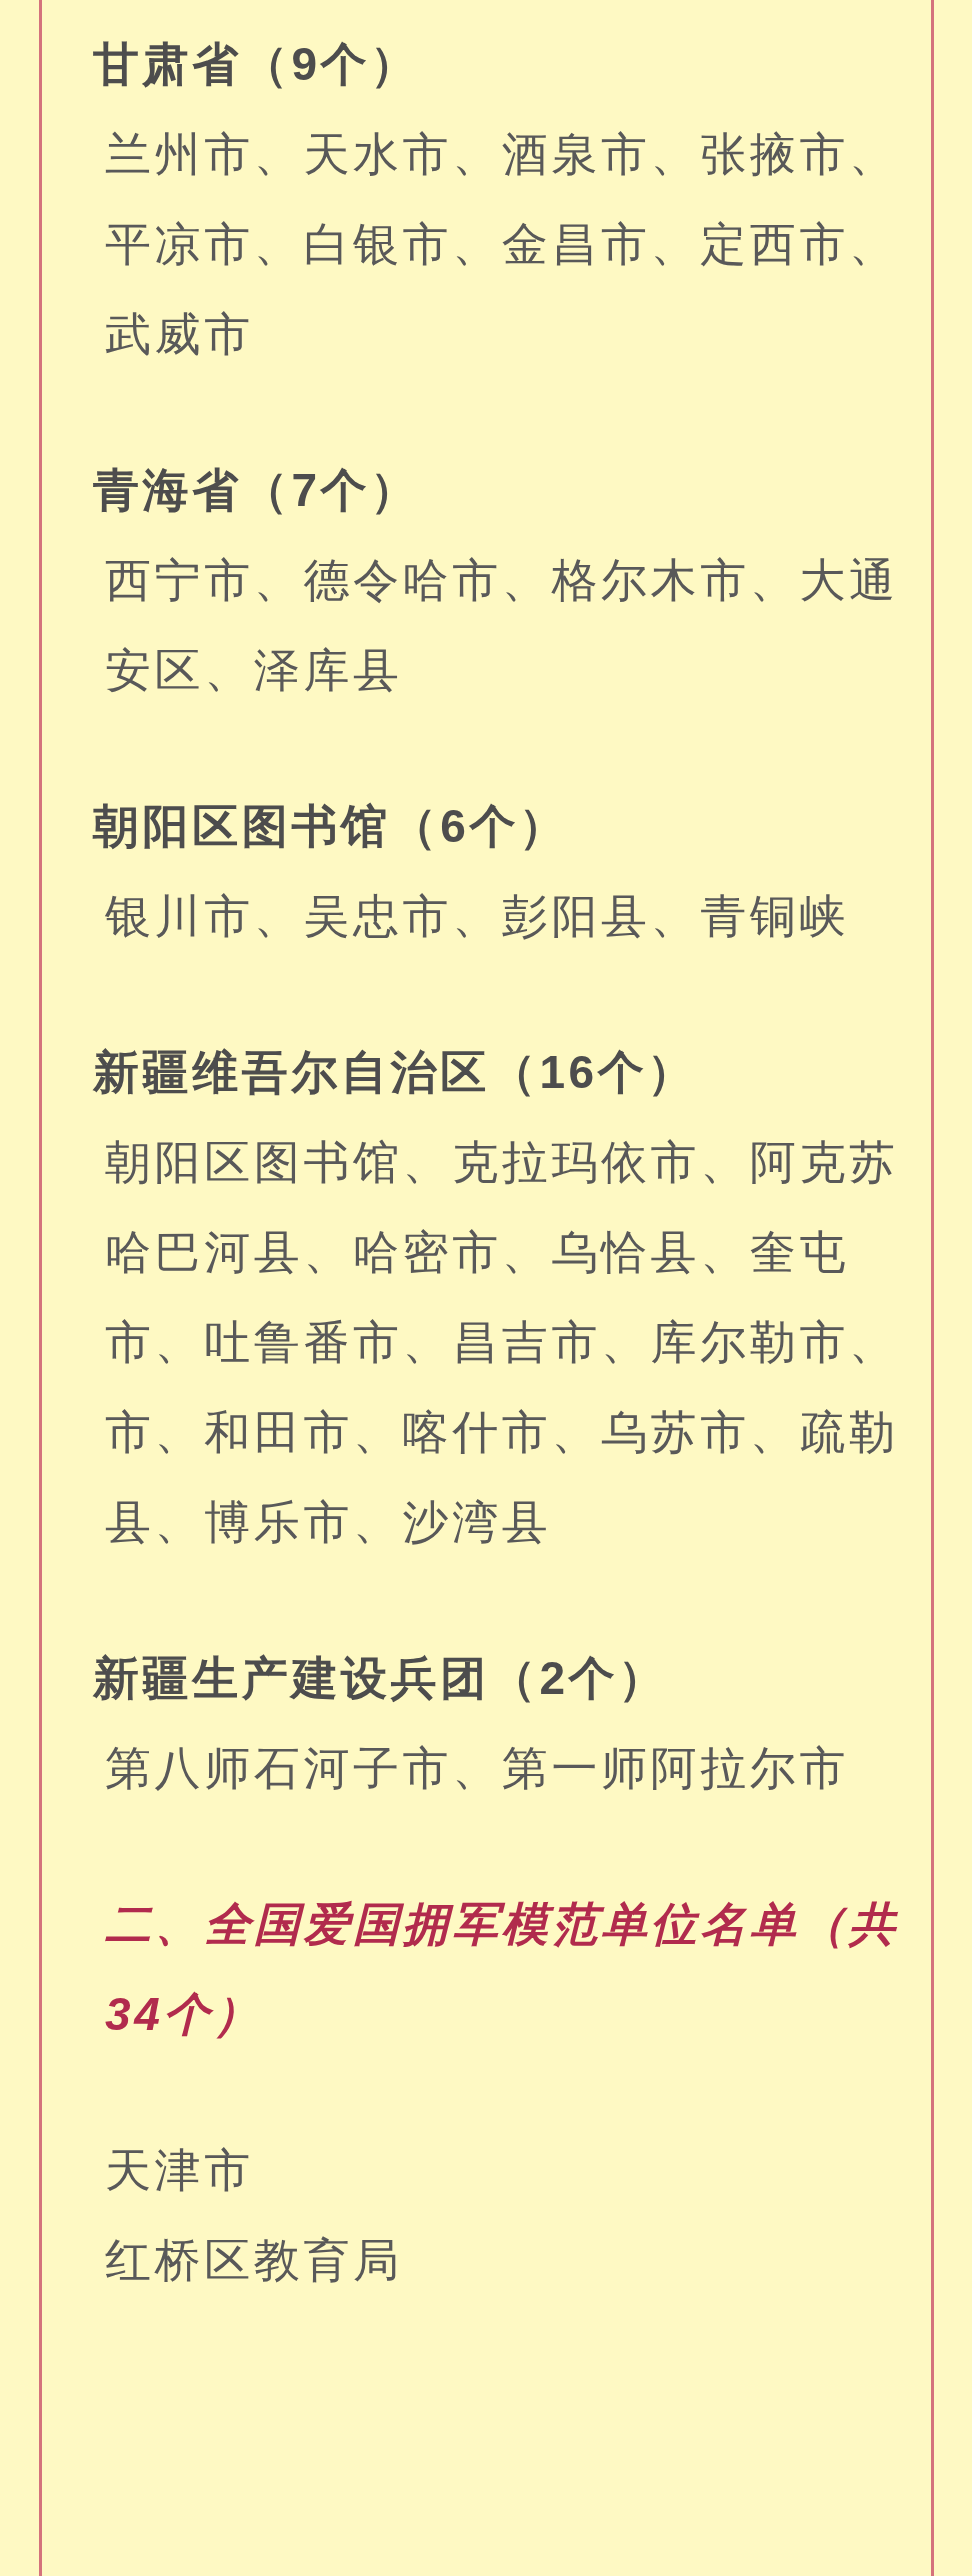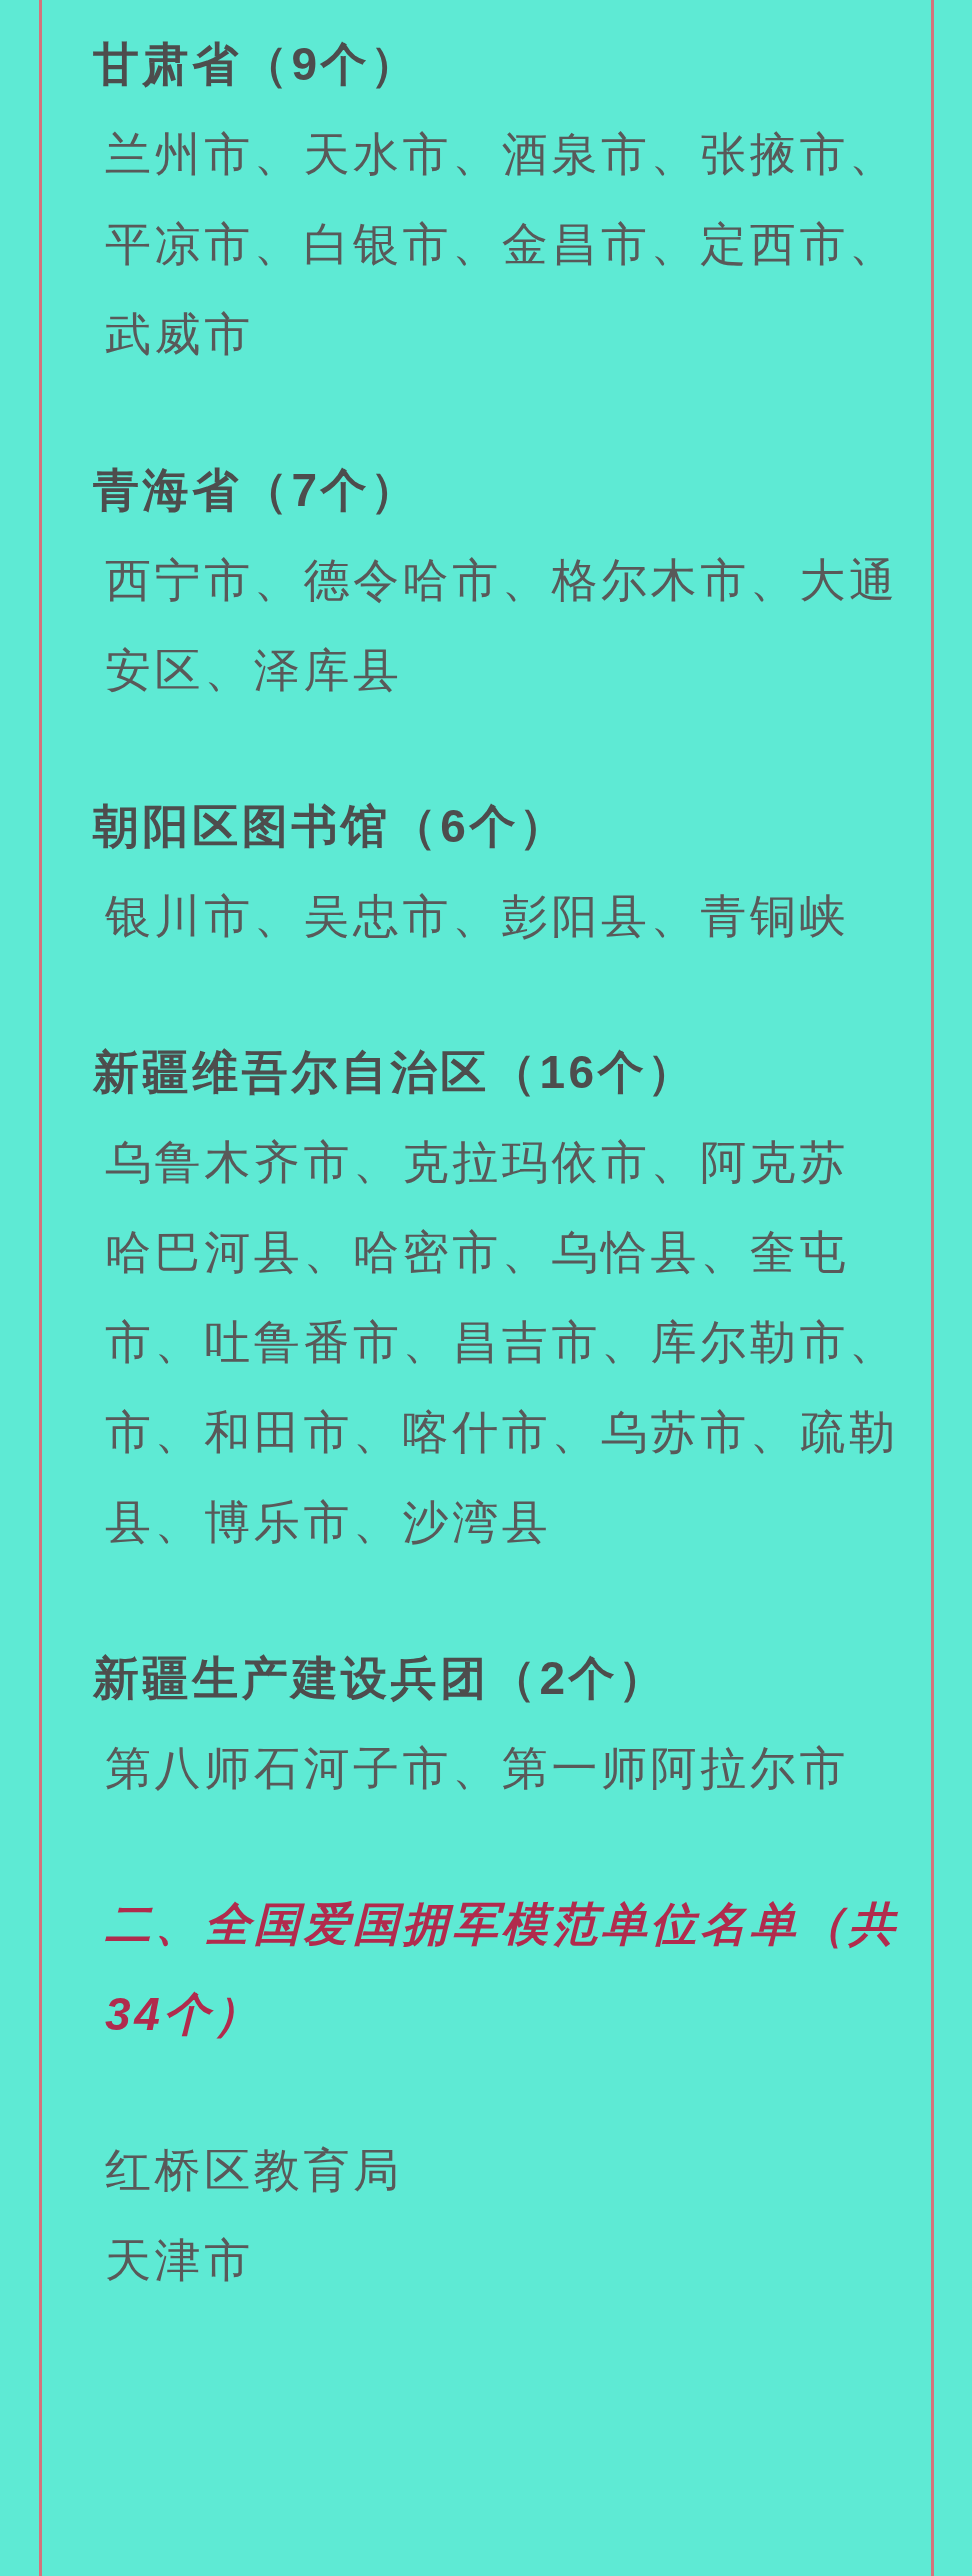--- a/index.html
+++ b/index.html
@@ -7,21 +7,21 @@
     width: 973px;
     height: 2576px;
     background: #ffffff;
     font-family: "Liberation Sans", sans-serif;
     position: relative;
     overflow: hidden;
   }
   .page {
     position: absolute;
     inset: 0;
-    background: #5eead4;
+    background: #fef9c3;
   }
   .rule {
     position: absolute;
     top: 0;
     bottom: 0;
     width: 2.7px;
     background: #d4737c;
   }
   .rule.left  { left: 39px; }
   .rule.right { left: 931px; }
@@ -77,38 +77,38 @@
       <div class="line">安区、泽库县</div>
     </div>
 
     <div class="section">
       <div class="heading">朝阳区图书馆（6个）</div>
       <div class="line">银川市、吴忠市、彭阳县、青铜峡</div>
     </div>
 
     <div class="section">
       <div class="heading">新疆维吾尔自治区（16个）</div>
-      <div class="line">乌鲁木齐市、克拉玛依市、阿克苏</div>
+      <div class="line">朝阳区图书馆、克拉玛依市、阿克苏</div>
       <div class="line">哈巴河县、哈密市、乌恰县、奎屯</div>
       <div class="line">市、吐鲁番市、昌吉市、库尔勒市、</div>
       <div class="line">市、和田市、喀什市、乌苏市、疏勒</div>
       <div class="line">县、博乐市、沙湾县</div>
     </div>
 
     <div class="section">
       <div class="heading">新疆生产建设兵团（2个）</div>
       <div class="line">第八师石河子市、第一师阿拉尔市</div>
     </div>
 
     <div class="section accent-heading">
       <div class="line">二、全国爱国拥军模范单位名单（共</div>
       <div class="line">34个）</div>
     </div>
 
 
     <div class="unit-group">
+      <div class="line">天津市</div>
       <div class="line">红桥区教育局</div>
-      <div class="line">天津市</div>
     </div>
 
   </div>
 </div>
 
 
 </body></html>

